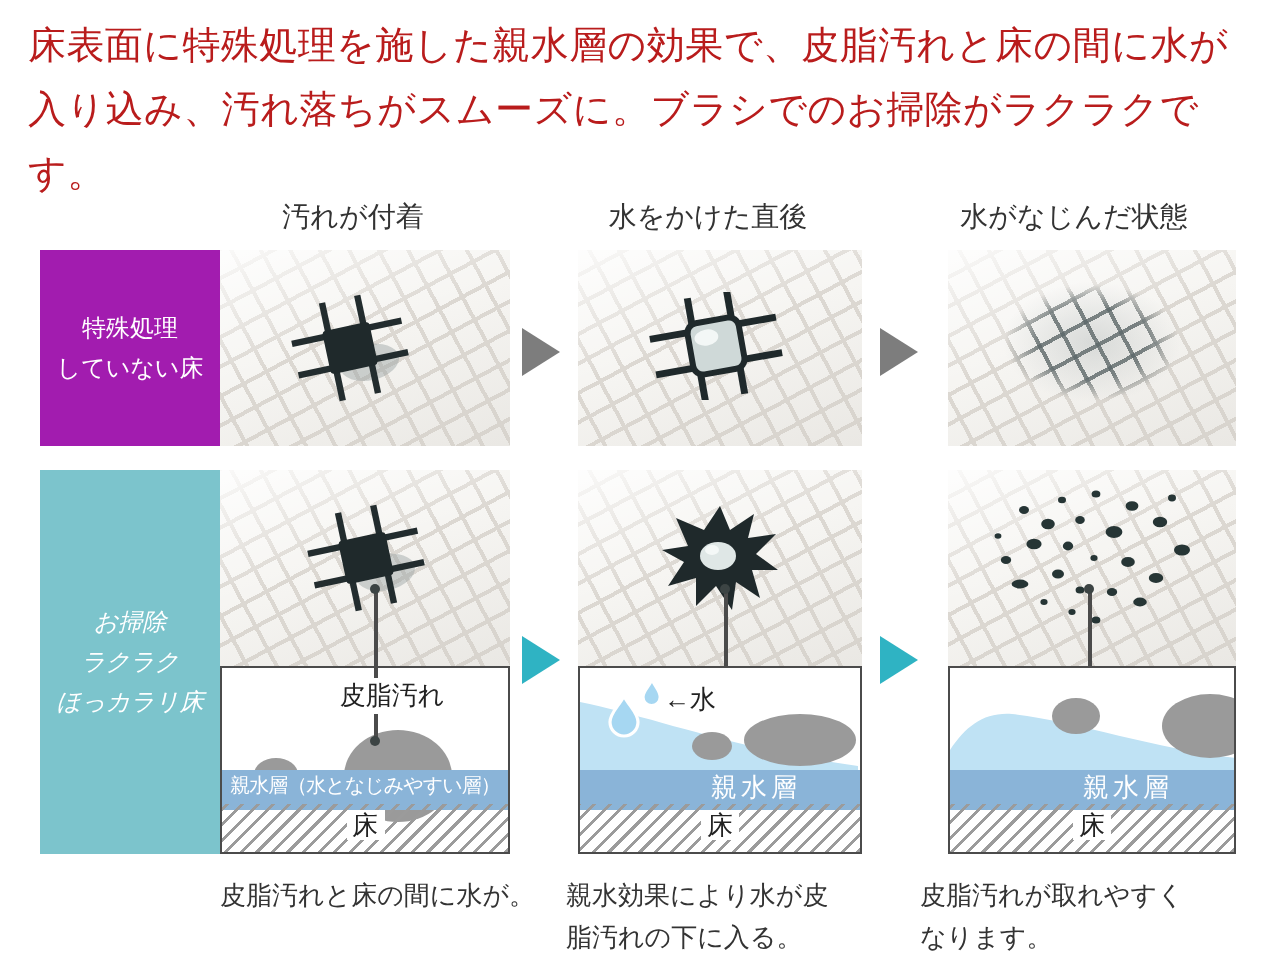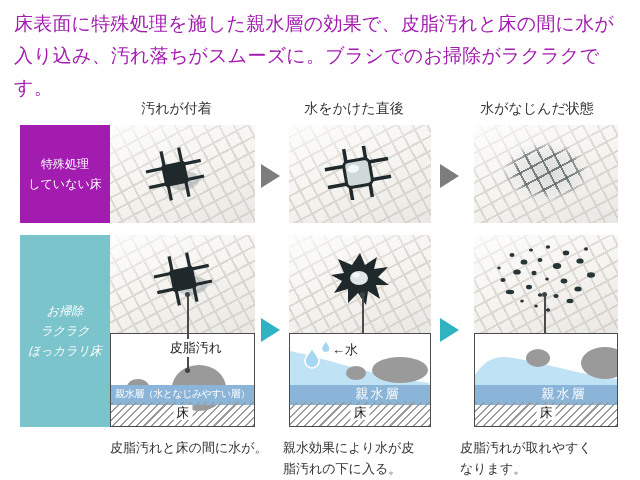--- a/index.html
+++ b/index.html
@@ -3,21 +3,21 @@
 <meta charset="utf-8">
 <style>
   html,body { margin:0; padding:0; background:#fff; }
   .canvas {
     position:relative; width:640px; height:480px; background:#ffffff;
     font-family:"Liberation Sans","DejaVu Sans",sans-serif; overflow:hidden;
     color:#2e2e2e;
   }
   
   .intro { position:absolute; left:14px; top:8px; width:620px;
-           font-size:19px; line-height:32px; letter-spacing:0.2px; color:#a21caf; }
+           font-size:19px; line-height:32px; letter-spacing:0.2px; color:#b91c1c; }
   
   .col-header { position:absolute; top:100px; font-size:14px; color:#333; text-align:center; }
   .h1 { left:104px; width:145px; }
   .h2 { left:283px; width:142px; }
   .h3 { left:462px; width:150px; }
   
   .row-label { position:absolute; left:20px; width:90px; color:#fff;
                display:flex; flex-direction:column; justify-content:center;
                align-items:center; text-align:center; font-size:12px; }
   .row-label .ln { line-height:20px; white-space:nowrap; }

